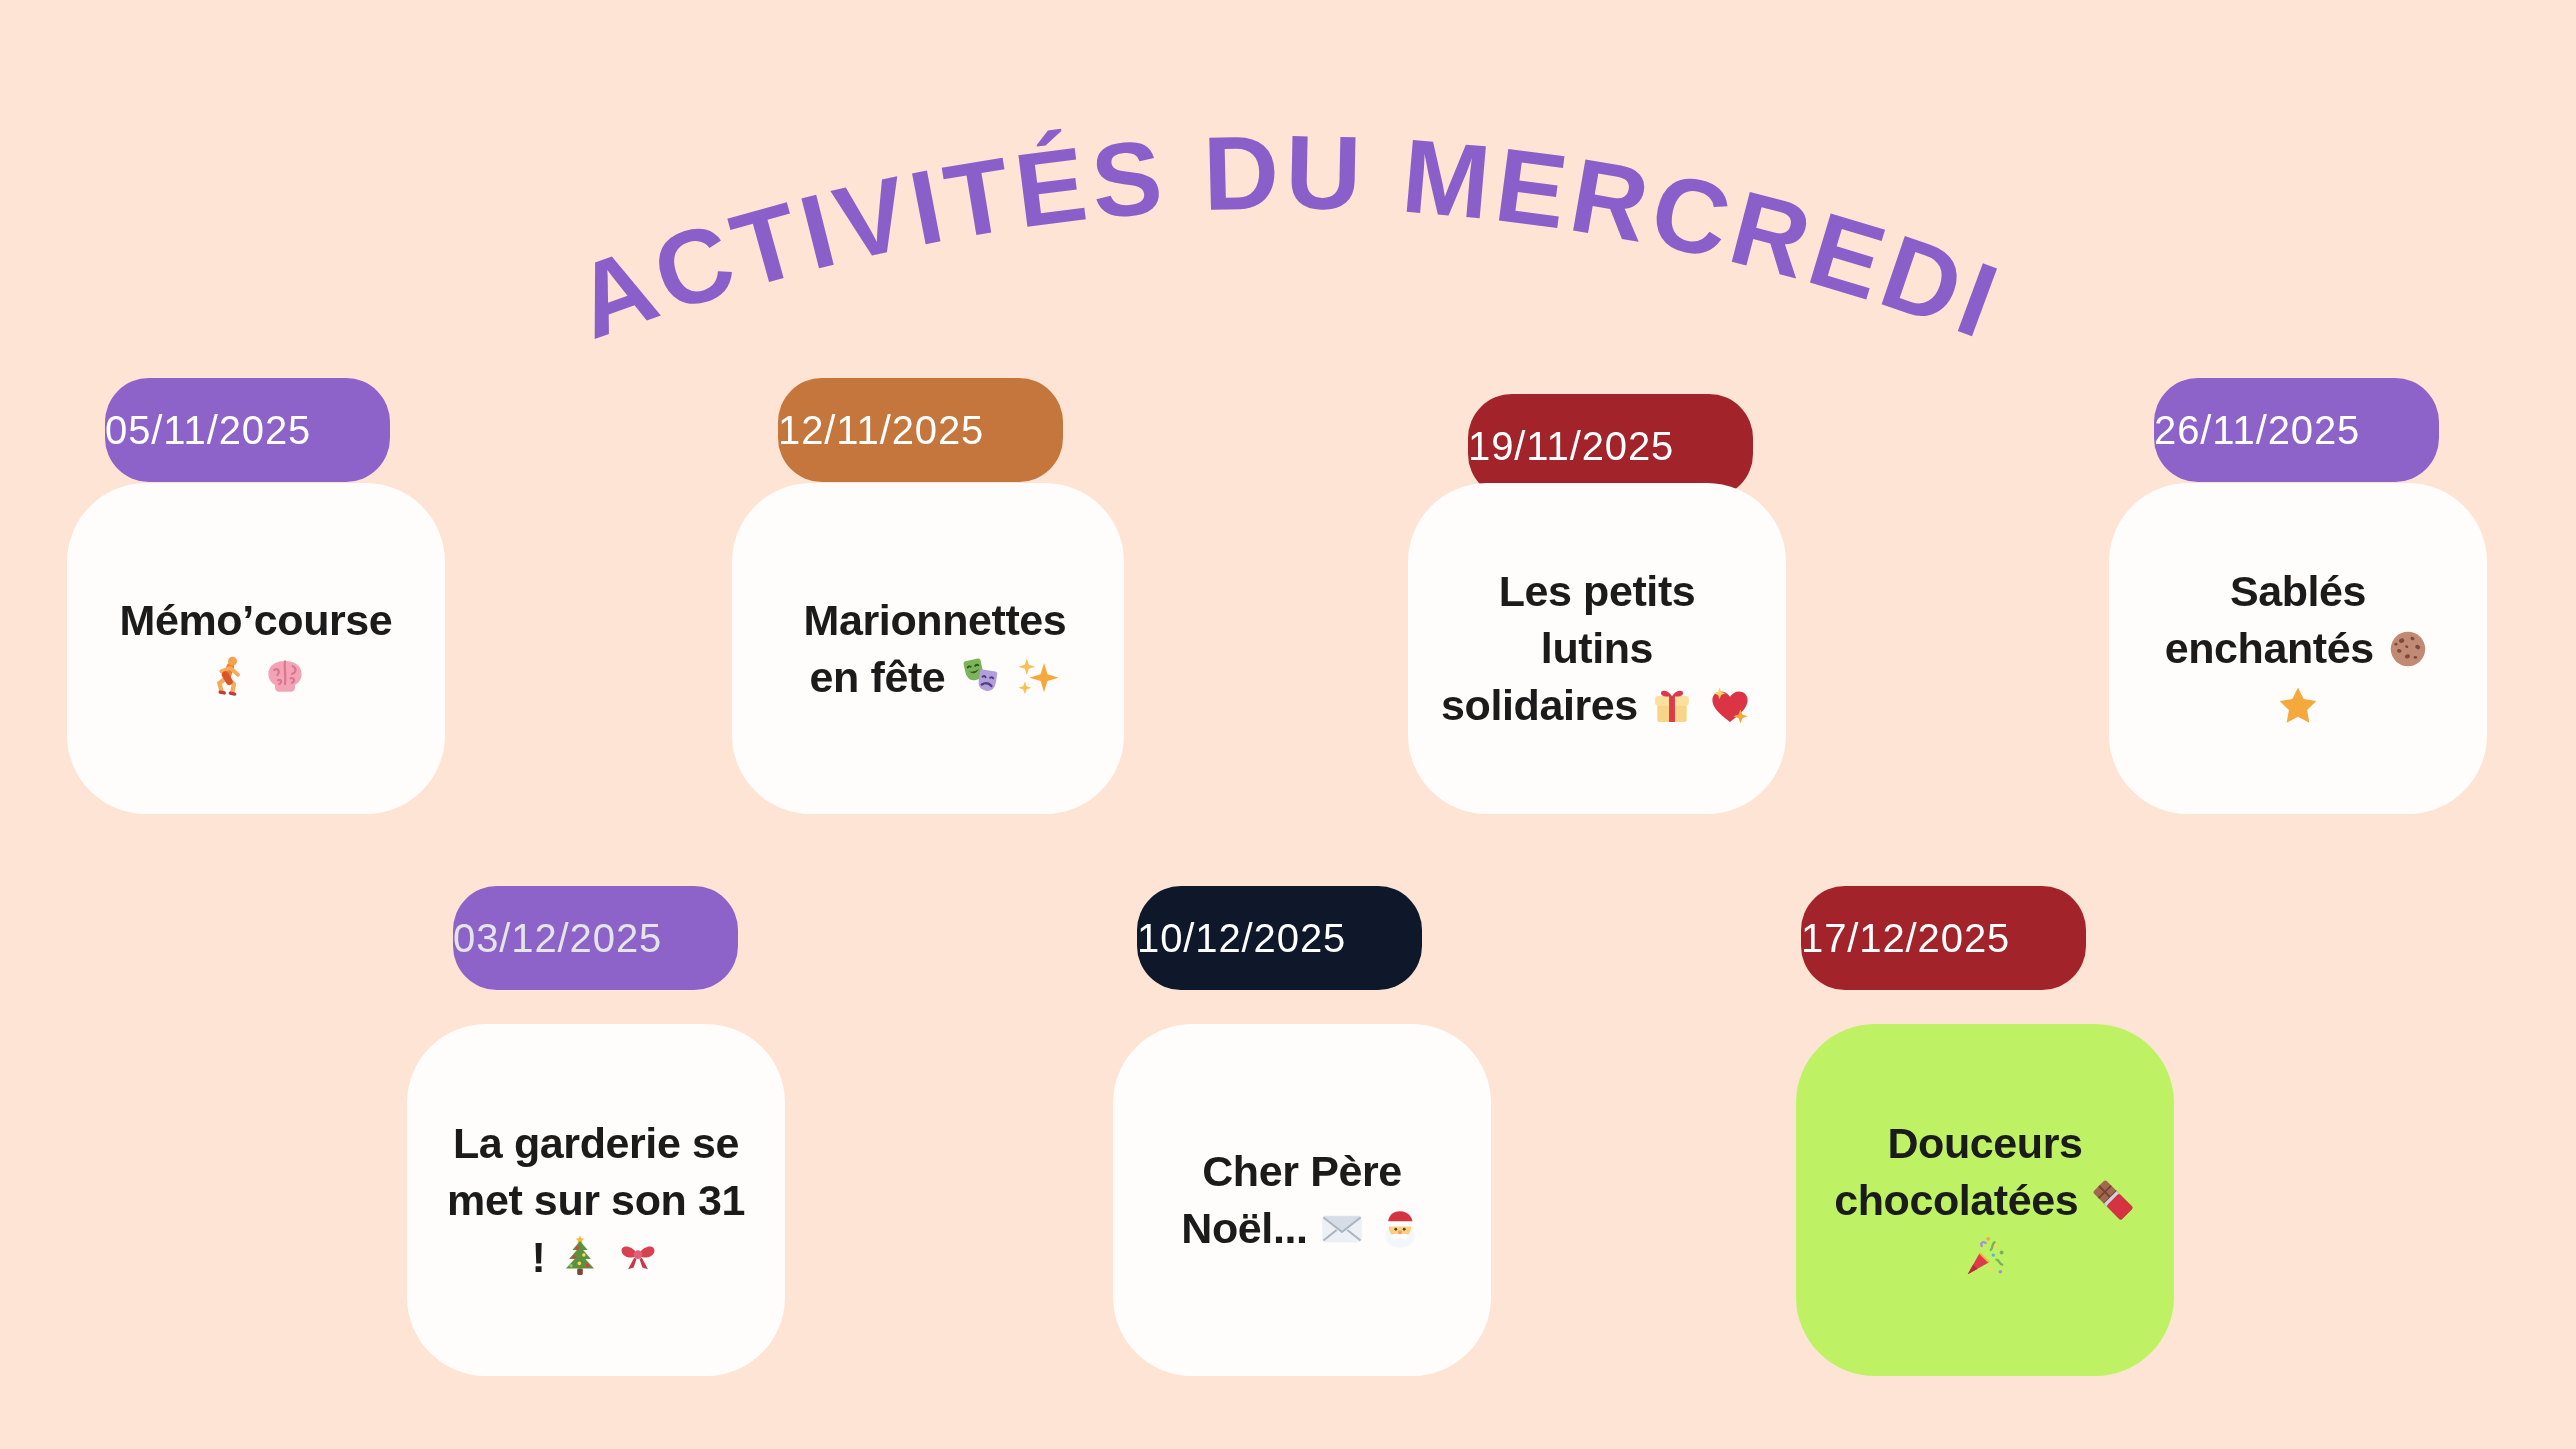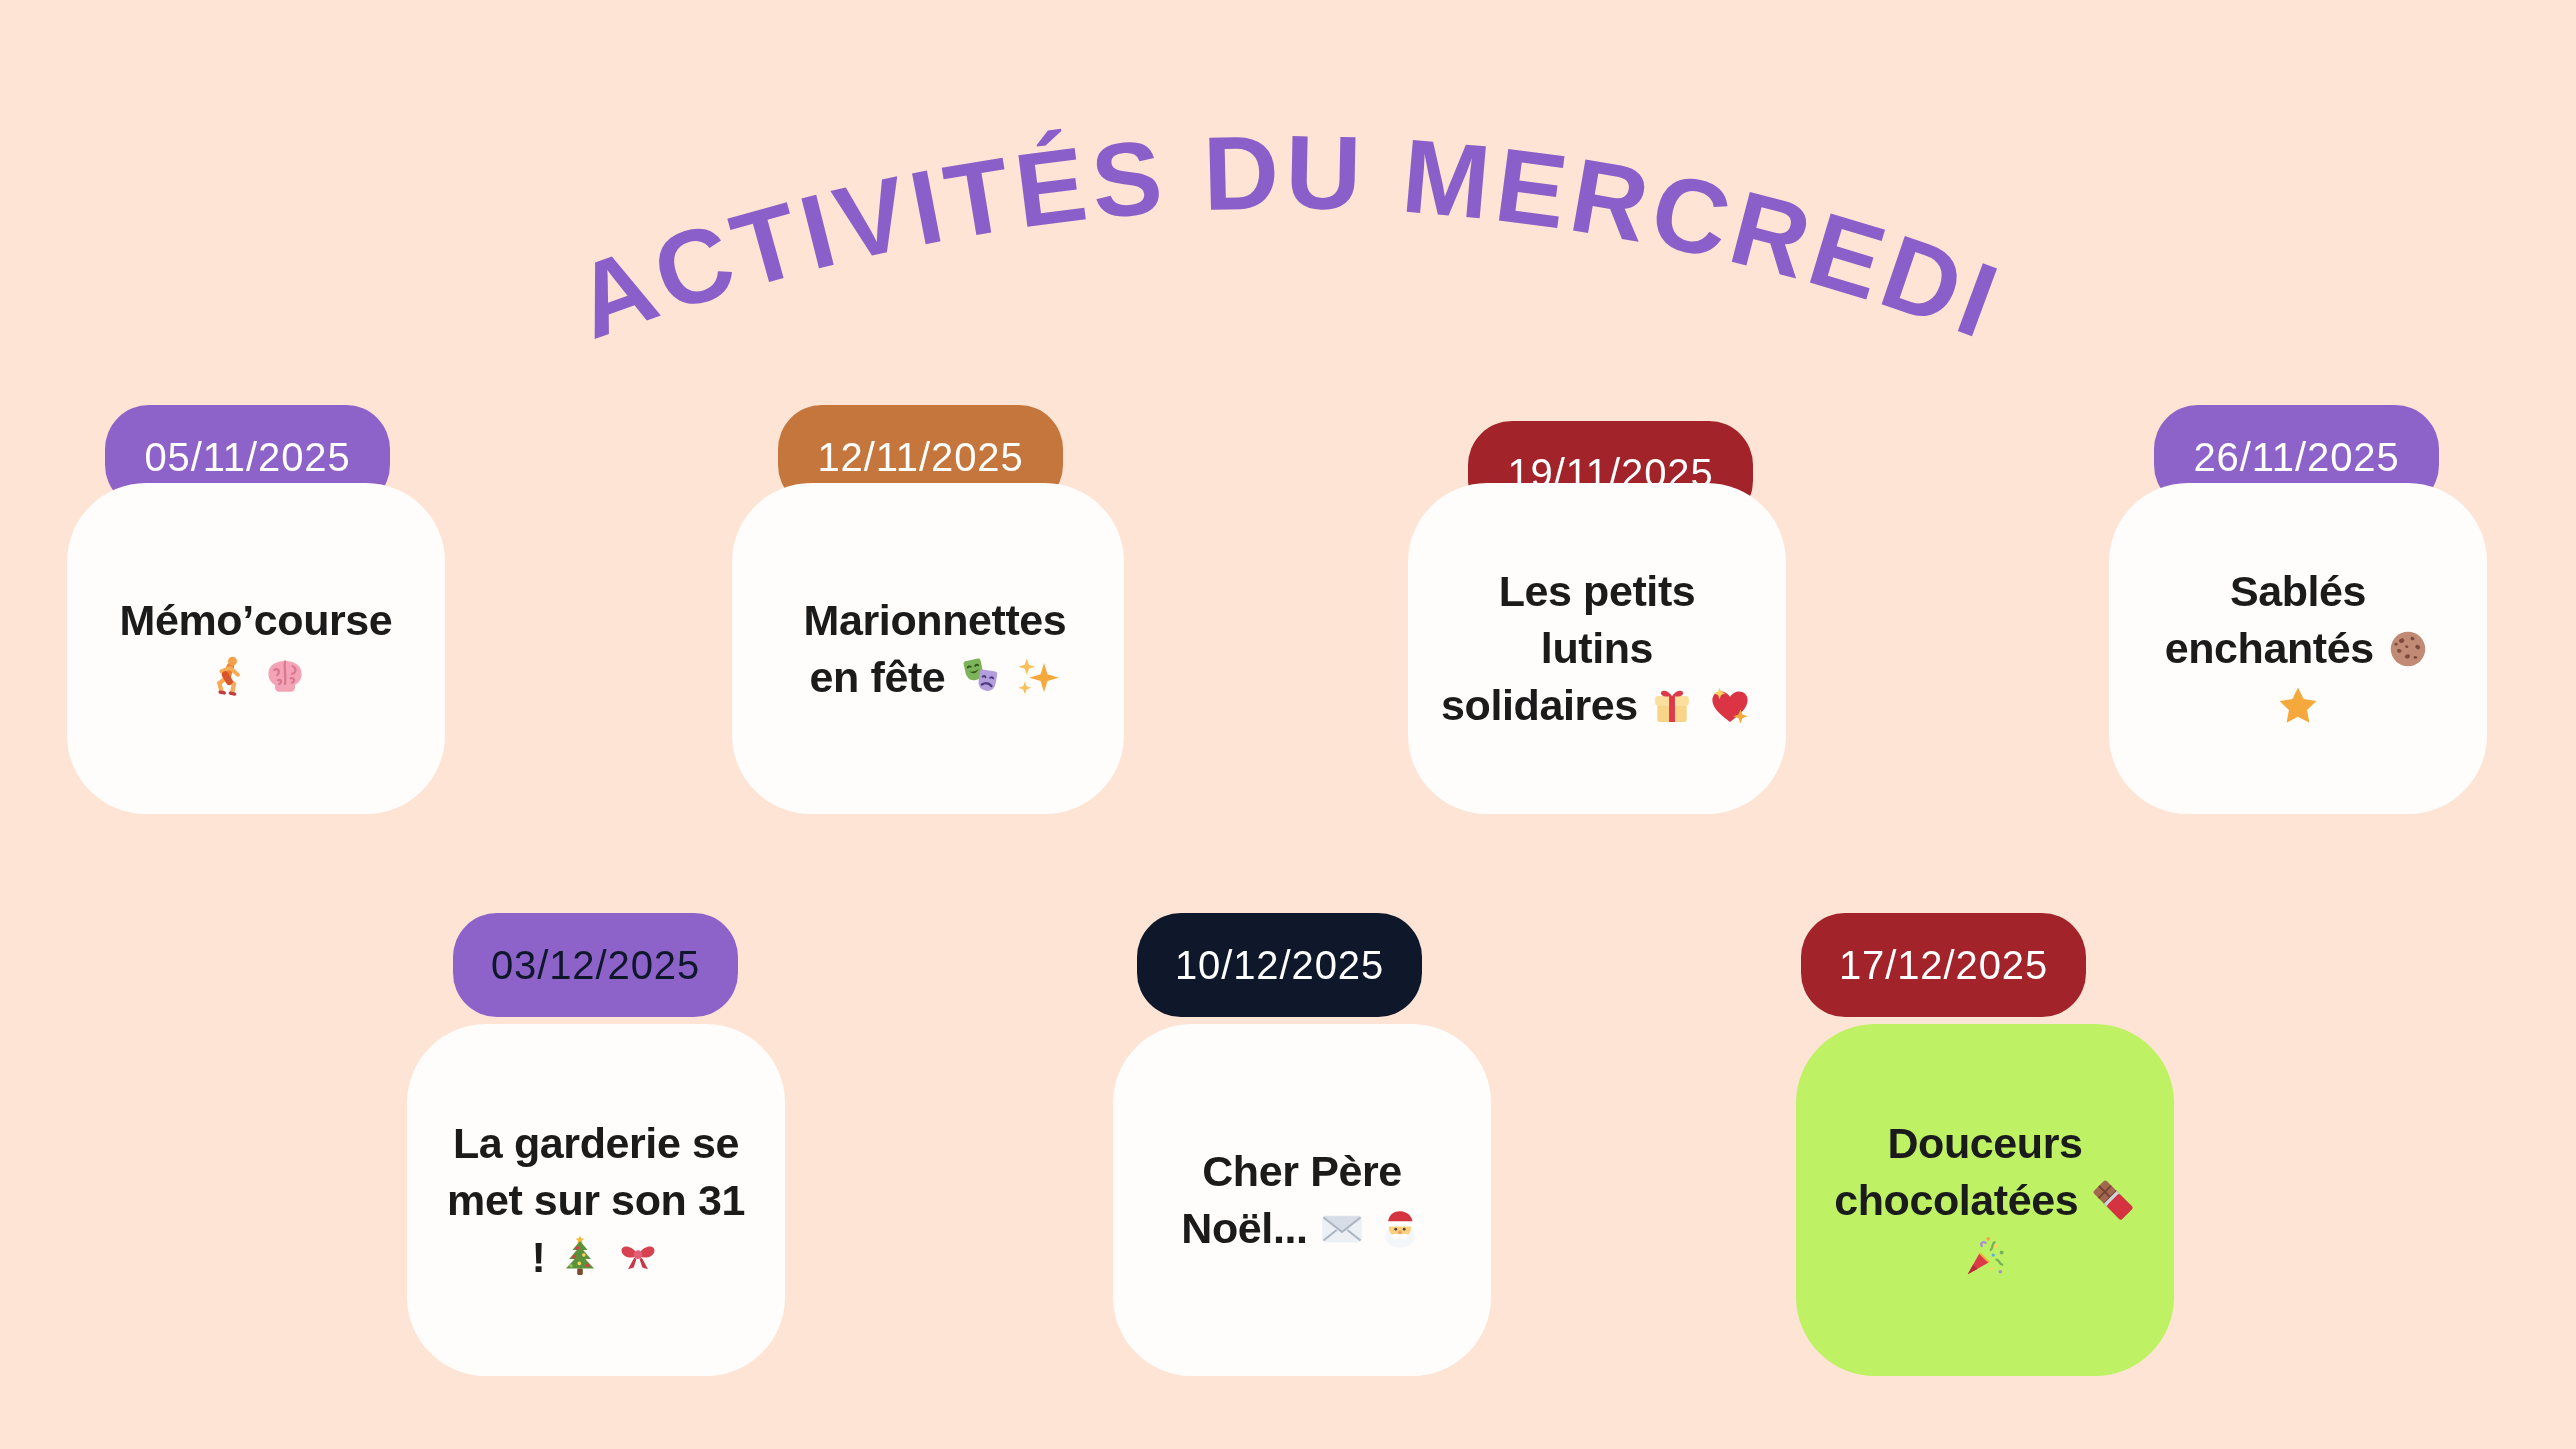--- a/index.html
+++ b/index.html
@@ -29,22 +29,21 @@
     font-size: 122px;
     letter-spacing: 6px;
   }
   .badge {
     position: absolute;
     width: 285px;
     height: 104px;
     border-radius: 44px;
     display: flex;
     align-items: center;
-    justify-content: center;
-    margin-top: 27px;
+    justify-content: flex-start;
   }
   .badge-label {
     font-size: 40px;
     font-weight: 400;
     letter-spacing: 0.9px;
   }
   .card {
     position: absolute;
     width: 378px;
     border-radius: 79px;
@@ -169,21 +168,21 @@
               <ellipse cx="17.5" cy="23.8" rx="2" ry="1.6" fill="#7c4a3c" transform="rotate(-15 17.5 23.8)"></ellipse>
               <ellipse cx="23.8" cy="24.6" rx="1.4" ry="1.1" fill="#7c4a3c"></ellipse>
               <ellipse cx="8.6" cy="14.2" rx="1.2" ry="1" fill="#7c4a3c"></ellipse>
               <ellipse cx="17" cy="16.2" rx="1.3" ry="1" fill="#7c4a3c" transform="rotate(25 17 16.2)"></ellipse>
             </svg></span> <span class="emoji"><svg viewBox="0 0 36 36">
               <path d="M18 3.5 L22.4 12.6 L32.4 14.1 L25.1 21.2 L26.9 31.2 L18 26.4 L9.1 31.2 L10.9 21.2 L3.6 14.1 L13.6 12.6 Z" fill="#f5a93d"></path>
             </svg></span></span></p>
   </div>
 
   <div class="badge" style="left: 453px; top: 886px; background-color: rgb(141, 98, 201);">
-    <span class="badge-label" style="color: #0f172a;">03/12/2025</span>
+    <span class="badge-label" style="color: #e5e5e5;">03/12/2025</span>
   </div>
   <div class="card row2" style="left: 407px; top: 1024px; background-color: rgb(255, 253, 252);">
     <p class="card-text"><span>La garderie se met sur son 31 !</span><span class="icons"> <span class="emoji"><svg viewBox="0 0 36 36">
               <path d="M18 1.2 L19 3.4 L21.3 3.7 L19.6 5.3 L20 7.6 L18 6.5 L16 7.6 L16.4 5.3 L14.7 3.7 L17 3.4 Z" fill="#f5b93d"></path>
               <path d="M18 5.5 L24 12.5 L12 12.5 Z" fill="#5c913b"></path>
               <path d="M18 9.5 L26.5 19.5 L9.5 19.5 Z" fill="#5c913b"></path>
               <path d="M18 15 L29 27 L7 27 Z" fill="#5c913b"></path>
               <rect x="15.8" y="27" width="4.4" height="5" rx="1" fill="#7b4a2d"></rect>
               <circle cx="16" cy="11" r="1.4" fill="#dd3b49"></circle>
               <circle cx="21" cy="16.5" r="1.4" fill="#fdd55f"></circle>

